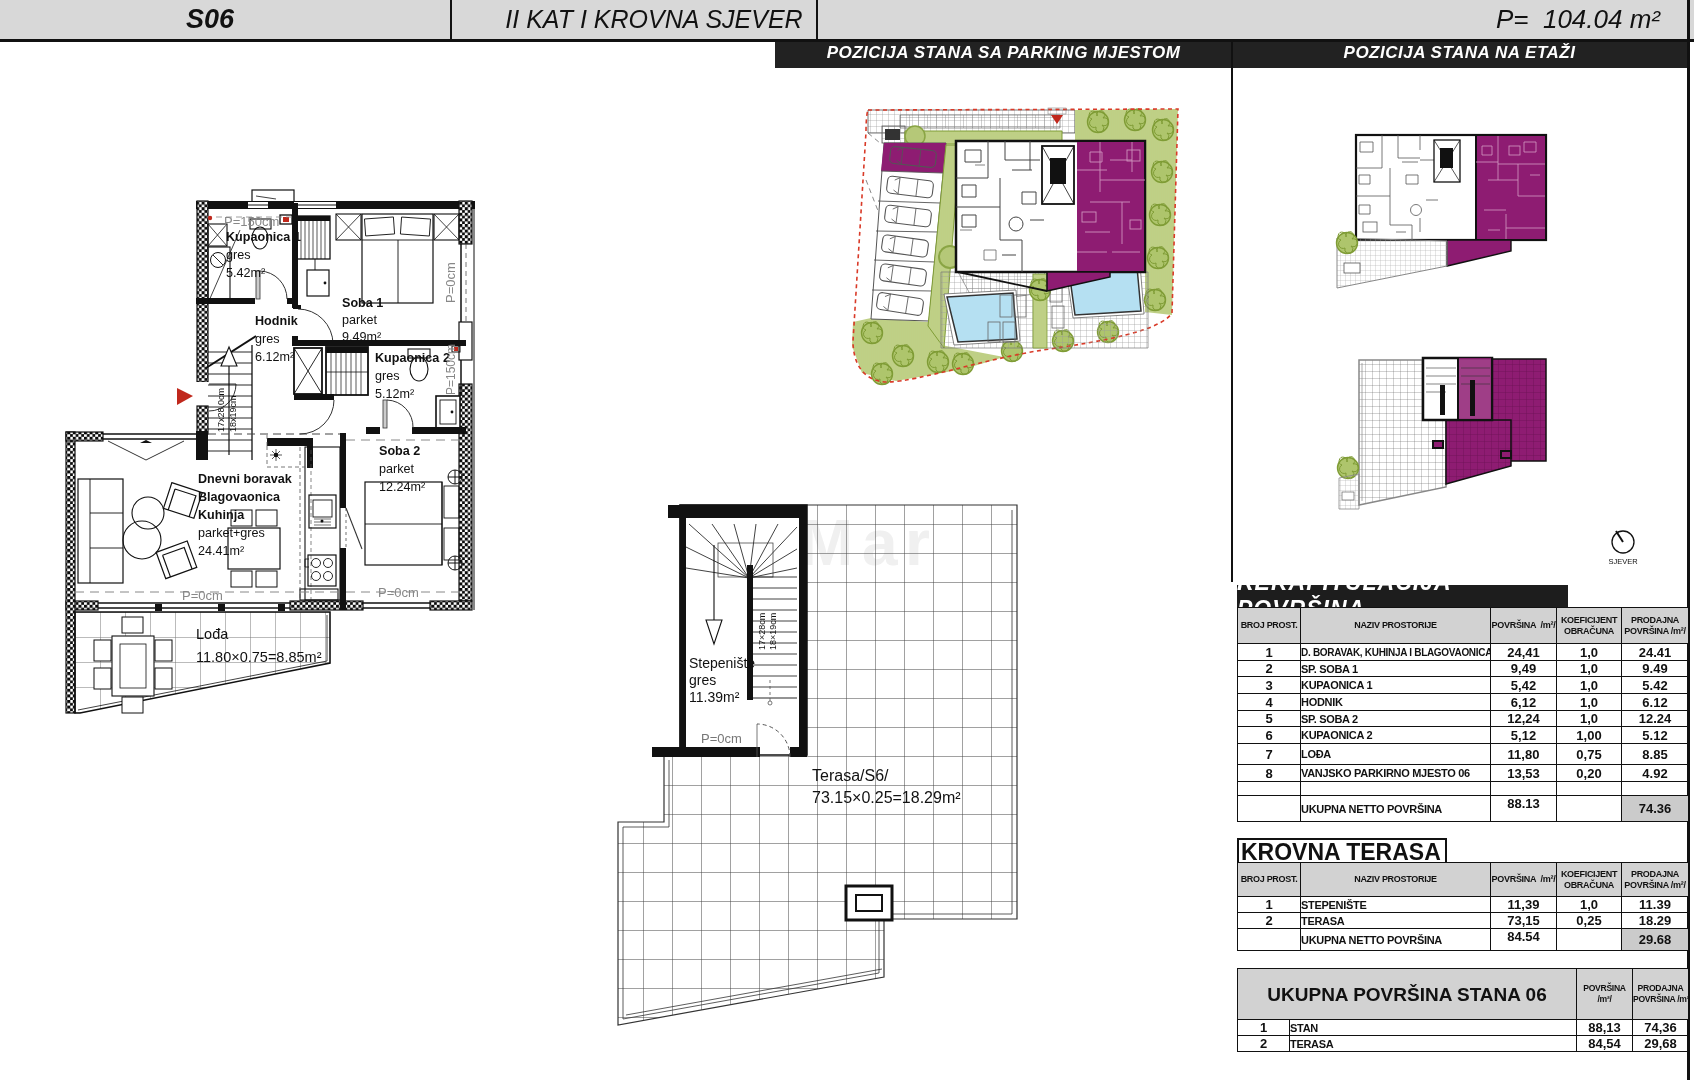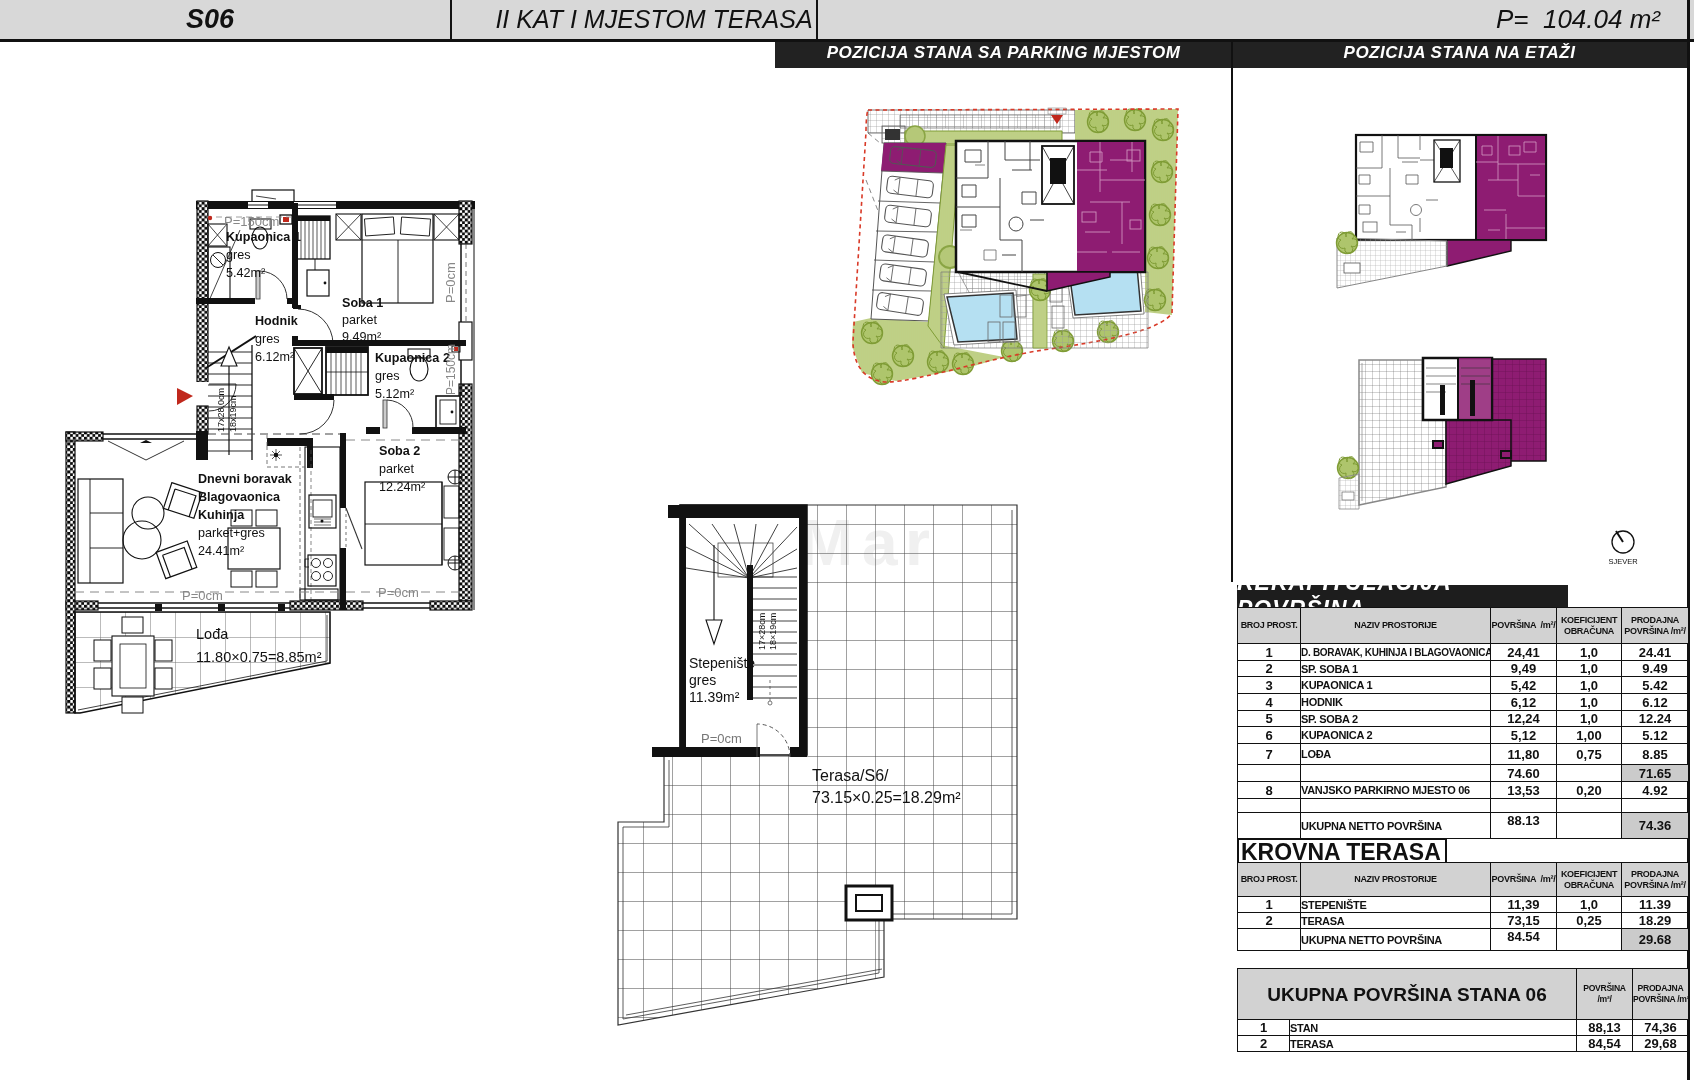--- a/index.html
+++ b/index.html
@@ -19,21 +19,21 @@
 .nm{font-size:11px;padding-left:4px;letter-spacing:-0.3px;}
 .gray{background:#cbcbcb;}
 </style></head><body>
 
 <div class="abs" id="topbar"></div>
 
 <div class="tb" style="left:0;width:420px;font-size:27px;font-weight:bold;">S06</div>
 
 <div class="abs" style="left:450px;top:0;width:2px;height:39px;background:#111;"></div>
 
-<div class="tb" style="left:452px;width:364px;font-size:25px;padding-left:40px;box-sizing:border-box;white-space:nowrap;">II KAT I MJESTOM TERASA</div>
+<div class="tb" style="left:452px;width:364px;font-size:25px;padding-left:40px;box-sizing:border-box;white-space:nowrap;">II KAT I KROVNA SJEVER</div>
 
 <div class="abs" style="left:816px;top:0;width:2px;height:39px;background:#111;"></div>
 
 <div class="tb" style="left:1380px;width:280px;font-size:26px;justify-content:flex-end;padding-right:28px;">P=&nbsp;&nbsp;104.04 m²</div>
 
 <div class="abs" id="blackbar"></div>
 
 <div class="bb" style="left:775px;width:457px;">POZICIJA STANA SA PARKING MJESTOM</div>
 
 <div class="bb" style="left:1232px;width:455px;">POZICIJA STANA NA ETAŽI</div>
@@ -694,27 +694,20 @@
           <td class="num">5.12</td>
         </tr>
 <tr style="height:21px;">
           <td class="num">7</td>
           <td class="nm">LOĐA</td>
           <td class="num">11,80</td>
           <td class="num">0,75</td>
           <td class="num">8.85</td>
         </tr>
 <tr style="height:17px;">
-          <td></td>
-          <td></td>
-          <td class="num">74.60</td>
-          <td></td>
-          <td class="num gray">71.65</td>
-        </tr>
-<tr style="height:17px;">
           <td class="num">8</td>
           <td class="nm">VANJSKO PARKIRNO MJESTO 06</td>
           <td class="num">13,53</td>
           <td class="num">0,20</td>
           <td class="num">4.92</td>
         </tr>
 <tr style="height:14px;">
           <td></td>
           <td></td>
           <td></td>

